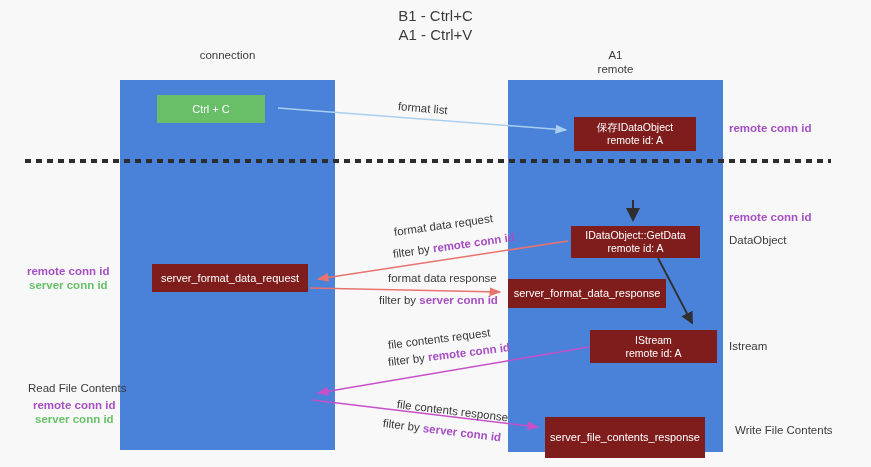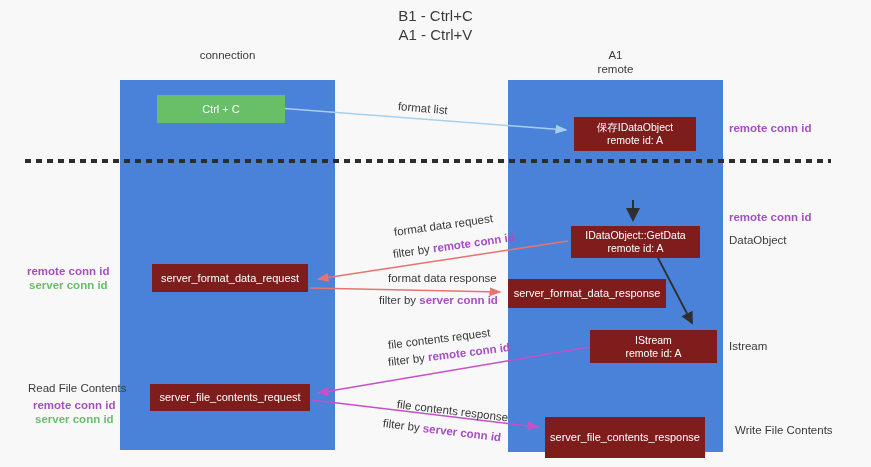--- a/index.html
+++ b/index.html
@@ -83,21 +83,21 @@
     <line x1="633" y1="200" x2="633" y2="220" stroke="#2f2f2f" stroke-width="2" marker-end="url(#m-black)"></line>
     <line x1="568" y1="241" x2="318" y2="279" stroke="#e8736f" stroke-width="1.5" marker-end="url(#m-red)"></line>
     <line x1="310" y1="288" x2="500" y2="292" stroke="#e8736f" stroke-width="1.5" marker-end="url(#m-red)"></line>
     <line x1="658" y1="258" x2="692" y2="323" stroke="#2f2f2f" stroke-width="1.8" marker-end="url(#m-black)"></line>
     <line x1="589" y1="347" x2="318" y2="393" stroke="#c750c8" stroke-width="1.5" marker-end="url(#m-magenta)"></line>
     <line x1="312" y1="400" x2="538" y2="427" stroke="#c750c8" stroke-width="1.5" marker-end="url(#m-magenta)"></line>
   </svg>
 
   <div class="dashline"></div>
 
-  <div class="box green" style="left:157px;top:95px;width:128px;height:28px;">
+  <div class="box green" style="left:157px;top:95px;width:108px;height:28px;">
     <div>Ctrl + C</div>
   </div>
 
   <div class="box orange two" style="left:574px;top:117px;width:122px;height:34px;">
     <div>保存IDataObject</div>
     <div>remote id: A</div>
   </div>
 
 
   <div class="box orange two" style="left:571px;top:226px;width:129px;height:32px;">
@@ -111,23 +111,20 @@
 
   <div class="box orange" style="left:508px;top:279px;width:158px;height:29px;">
     <div>server_format_data_response</div>
   </div>
 
   <div class="box orange two" style="left:590px;top:330px;width:127px;height:33px;">
     <div>IStream</div>
     <div>remote id: A</div>
   </div>
 
-  <div class="box orange" style="left:150px;top:384px;width:160px;height:27px;">
-    <div>server_file_contents_request</div>
-  </div>
 
   <div class="box orange" style="left:545px;top:417px;width:160px;height:41px;">
     <div>server_file_contents_response</div>
   </div>
 
   <div class="lbl r-dn5" style="left:398px;top:100px;">format list</div>
 
   <div class="lbl r-up8" style="left:394px;top:226px;">format data request</div>
   <div class="lbl r-up8" style="left:393px;top:248px;">
     <span>filter by</span>

